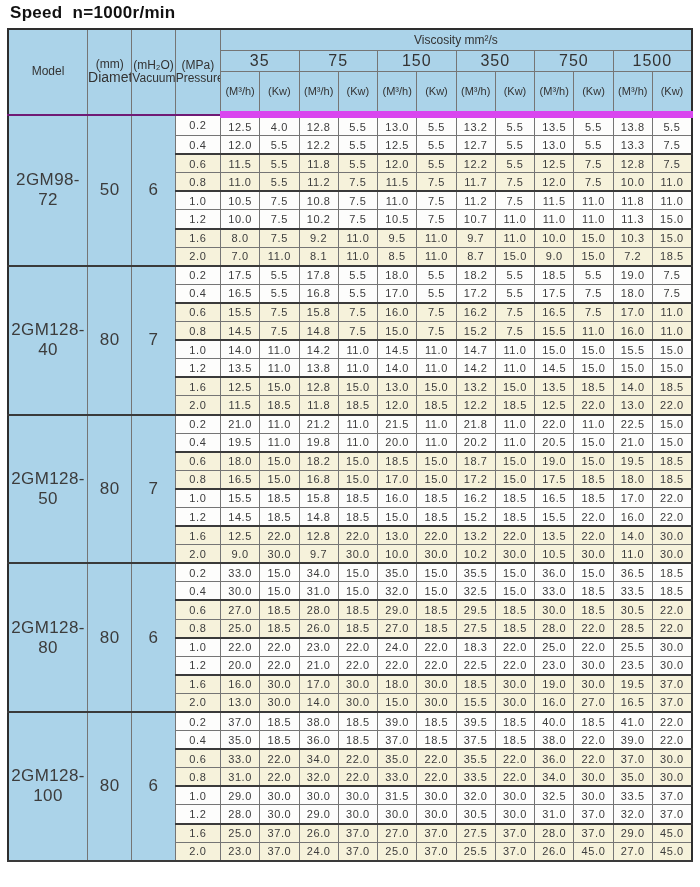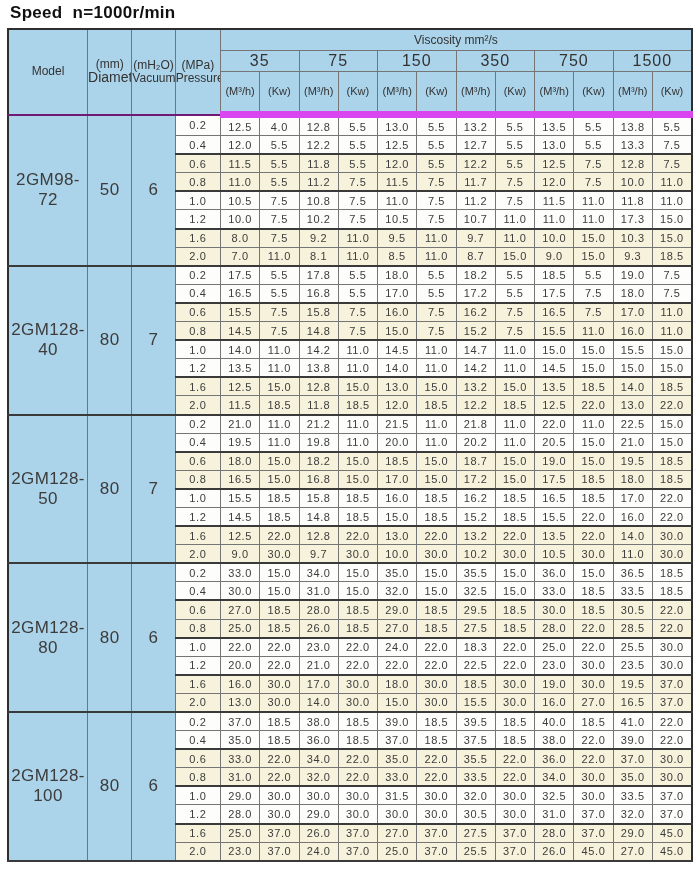--- a/index.html
+++ b/index.html
@@ -164,21 +164,21 @@
           <td>10.0</td>
           <td>7.5</td>
           <td>10.2</td>
           <td>7.5</td>
           <td>10.5</td>
           <td>7.5</td>
           <td>10.7</td>
           <td>11.0</td>
           <td>11.0</td>
           <td>11.0</td>
-          <td>17.3</td>
+          <td>11.3</td>
           <td>15.0</td>
         </tr>
         <tr class="cream">
           <td>1.6</td>
           <td>8.0</td>
           <td>7.5</td>
           <td>9.2</td>
           <td>11.0</td>
           <td>9.5</td>
           <td>11.0</td>
@@ -194,21 +194,21 @@
           <td>7.0</td>
           <td>11.0</td>
           <td>8.1</td>
           <td>11.0</td>
           <td>8.5</td>
           <td>11.0</td>
           <td>8.7</td>
           <td>15.0</td>
           <td>9.0</td>
           <td>15.0</td>
-          <td>9.3</td>
+          <td>7.2</td>
           <td>18.5</td>
         </tr>
         <tr>
           <td rowspan="8" class="blue">2GM128-40</td>
           <td rowspan="8" class="blue">80</td>
           <td rowspan="8" class="blue">7</td>
           <td>0.2</td>
           <td>17.5</td>
           <td>5.5</td>
           <td>17.8</td>

